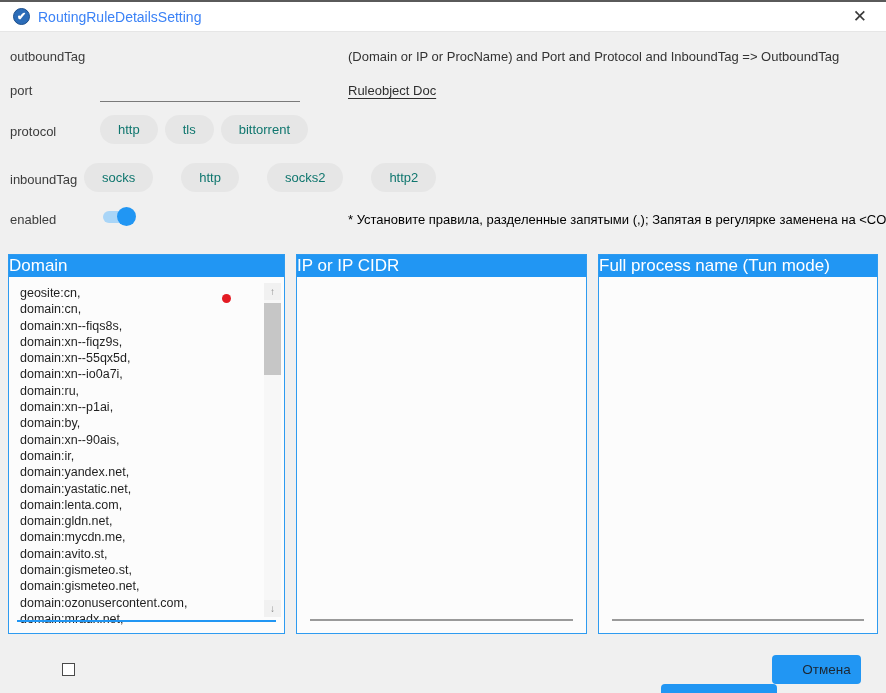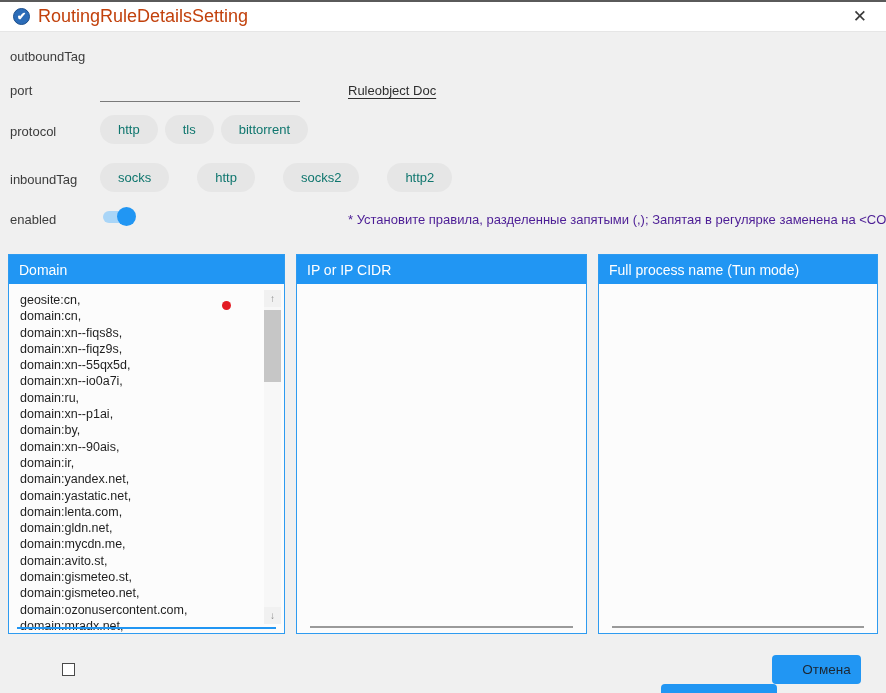--- a/index.html
+++ b/index.html
@@ -4,45 +4,45 @@
 <style>
   * { margin:0; padding:0; box-sizing:border-box; }
   html,body { width:886px; height:693px; overflow:hidden; }
   body { font-family:"Liberation Sans", sans-serif; background:#EFEFEF; }
 
   #window { position:relative; width:886px; height:693px; background:#F0F0F0; border-top:2px solid #5a5a5a; overflow:hidden; }
 
   
   .titlebar { position:absolute; left:0; top:0; width:886px; height:30px; background:#FFFFFF; border-bottom:1px solid #E6E6E6; display:flex; align-items:center; padding:0 13px; }
   .app-icon { width:17px; height:17px; border-radius:50%; background:#2B6CB8; color:#fff; display:flex; align-items:center; justify-content:center; font-size:11px; font-weight:bold; margin-right:8px; border:1px solid #1d4f8c; }
-  .title-text { font-size:18px; color:#c2410c; }
+  .title-text { font-size:14px; color:#3b82f6; }
   .close-btn { margin-left:auto; font-size:17px; color:#3a3a3a; line-height:1; cursor:default; padding:2px 6px; }
 
   
   .lbl { position:absolute; font-size:13px; color:#3c3c3c; }
   .combo { position:absolute; left:100px; top:43px; width:200px; height:23px; border-bottom:1px solid #7a7a7a; }
   .combo-value { position:absolute; left:2px; top:2px; font-size:13.5px; color:#2b2b2b; }
   .combo-arrow { position:absolute; right:6px; top:10px; width:0; height:0; border-left:4.5px solid transparent; border-right:4.5px solid transparent; border-top:5px solid #4a4a4a; }
   .port-input { position:absolute; left:100px; top:77px; width:200px; height:23px; border:none; border-bottom:1px solid #7a7a7a; background:transparent; font-size:13.5px; color:#2b2b2b; outline:none; font-family:inherit; }
 
   .chips { position:absolute; display:flex; gap:7px; }
   .chip { display:inline-flex; align-items:center; height:29px; padding:0 18px; background:#E6E6E6; border-radius:15px; font-size:13px; color:#0f766e; }
 
   .toggle { position:absolute; left:103px; top:205px; width:33px; height:20px; }
   .toggle-track { position:absolute; left:0; top:4px; width:30px; height:12px; border-radius:6px; background:#A9D5F7; }
   .toggle-knob { position:absolute; right:0; top:0; width:19px; height:19px; border-radius:50%; background:#2196F3; }
 
   .formula { position:absolute; left:348px; top:47px; font-size:13px; color:#333; }
   .doc-link { position:absolute; left:348px; top:81px; font-size:13px; color:#2e2e2e; text-decoration:underline; text-underline-offset:3px; cursor:pointer; }
   .note-wrap { position:absolute; left:348px; top:208px; right:0; overflow:hidden; height:18px; }
-  .note { font-size:13px; color:#4c1d95; white-space:nowrap; }
+  .note { font-size:13px; color:#000000; white-space:nowrap; }
 
   
   .panel { position:absolute; top:252px; height:380px; background:#FCFCFC; border:1px solid #2E9BF0; }
-  .panel-header { height:29px; background:#2196F3; color:#FFFFFF; font-size:14px; display:flex; align-items:center; padding-left:10px; }
+  .panel-header { height:22px; background:#2196F3; color:#FFFFFF; font-size:17px; display:flex; align-items:center; }
   .panel-body { position:relative; height:349px; overflow:hidden; }
   .panel-domain  { left:8px;   width:277px; }
   .panel-ip      { left:296px; width:291px; }
   .panel-process { left:598px; width:280px; }
 
   .domain-text { position:absolute; left:11px; top:8px; font-size:12.5px; line-height:16.3px; color:#1f1f1f; white-space:pre; }
   .focus-underline { position:absolute; left:8px; right:8px; bottom:4px; height:2px; background:#2196F3; }
   .empty-underline { position:absolute; left:13px; right:13px; bottom:5px; height:2px; background:#9a9a9a; }
 
   .rec-dot { position:absolute; left:213px; top:17px; width:9px; height:9px; border-radius:50%; background:#E31B23; }
@@ -79,32 +79,33 @@
 
 
   <input class="port-input" type="text" value="" style="">
 
   <div class="chips" style="left:100px; top:113px;">
       <span class="chip">http</span>
       <span class="chip">tls</span>
       <span class="chip">bittorrent</span>
     </div>
 
-  <div class="chips" style="left:100px; top:161px;gap:28px;">
+  <div class="chips" style="left:84px; top:161px;gap:28px;">
       <span class="chip">socks</span>
       <span class="chip">http</span>
       <span class="chip">socks2</span>
       <span class="chip">http2</span>
     </div>
 
   <div class="toggle">
     <span class="toggle-track"></span>
     <span class="toggle-knob"></span>
   </div>
 
+  <span class="formula">(Domain or IP or ProcName) and Port and Protocol and InboundTag =&gt; OutboundTag</span>
   <span class="doc-link">Ruleobject Doc</span>
   <div class="note-wrap">
     <span class="note">* Установите правила, разделенные запятыми (,); Запятая в регулярке заменена на &lt;CO</span>
   </div>
 
   <div class="panel panel-domain">
     <div class="panel-header">Domain</div>
     <div class="panel-body">
       <div class="domain-text">geosite:cn,
 domain:cn,

